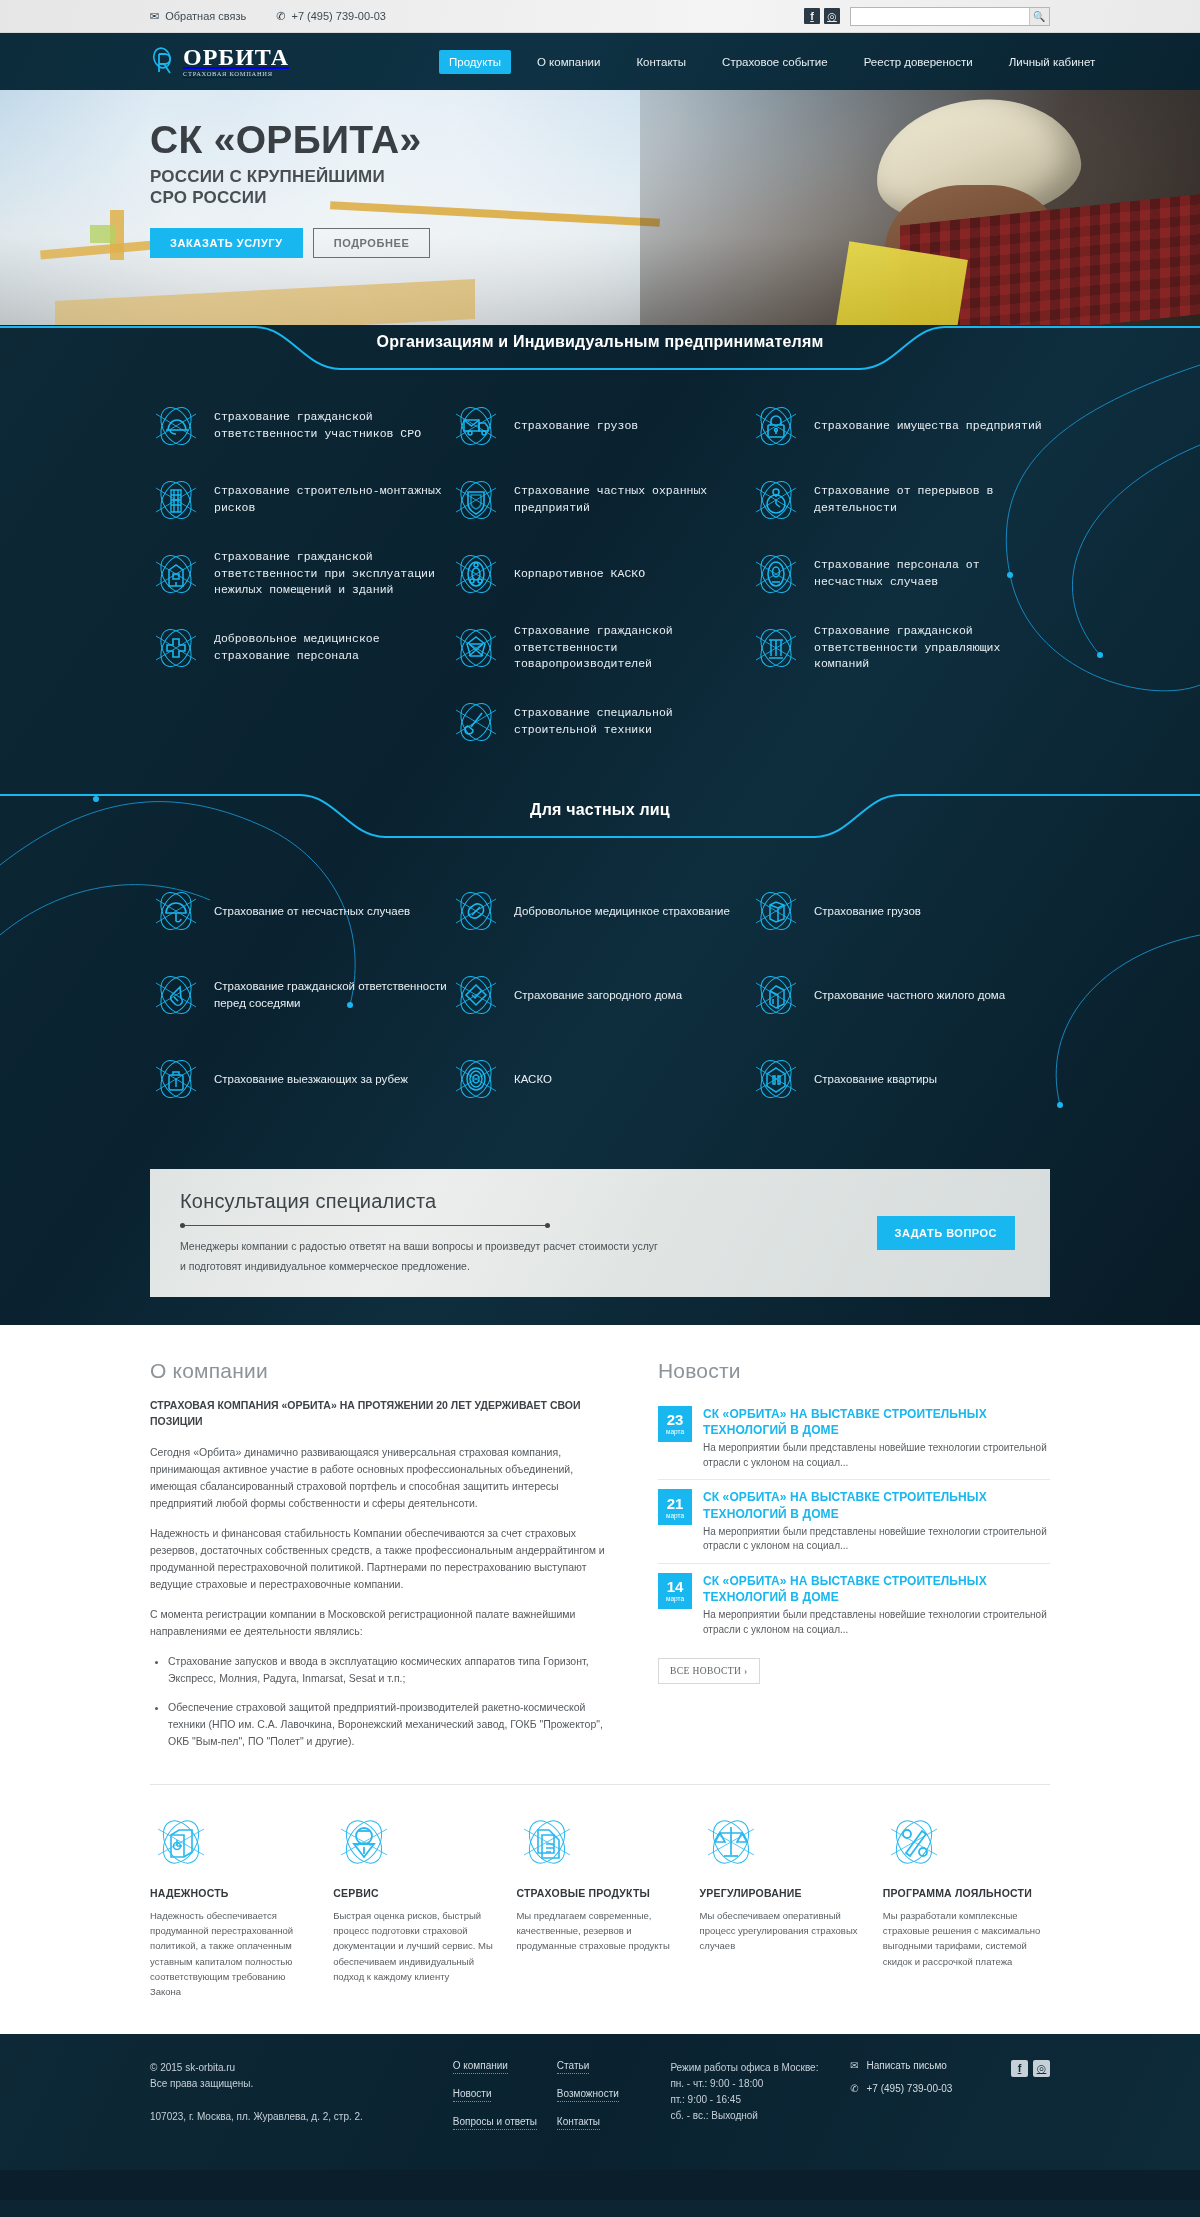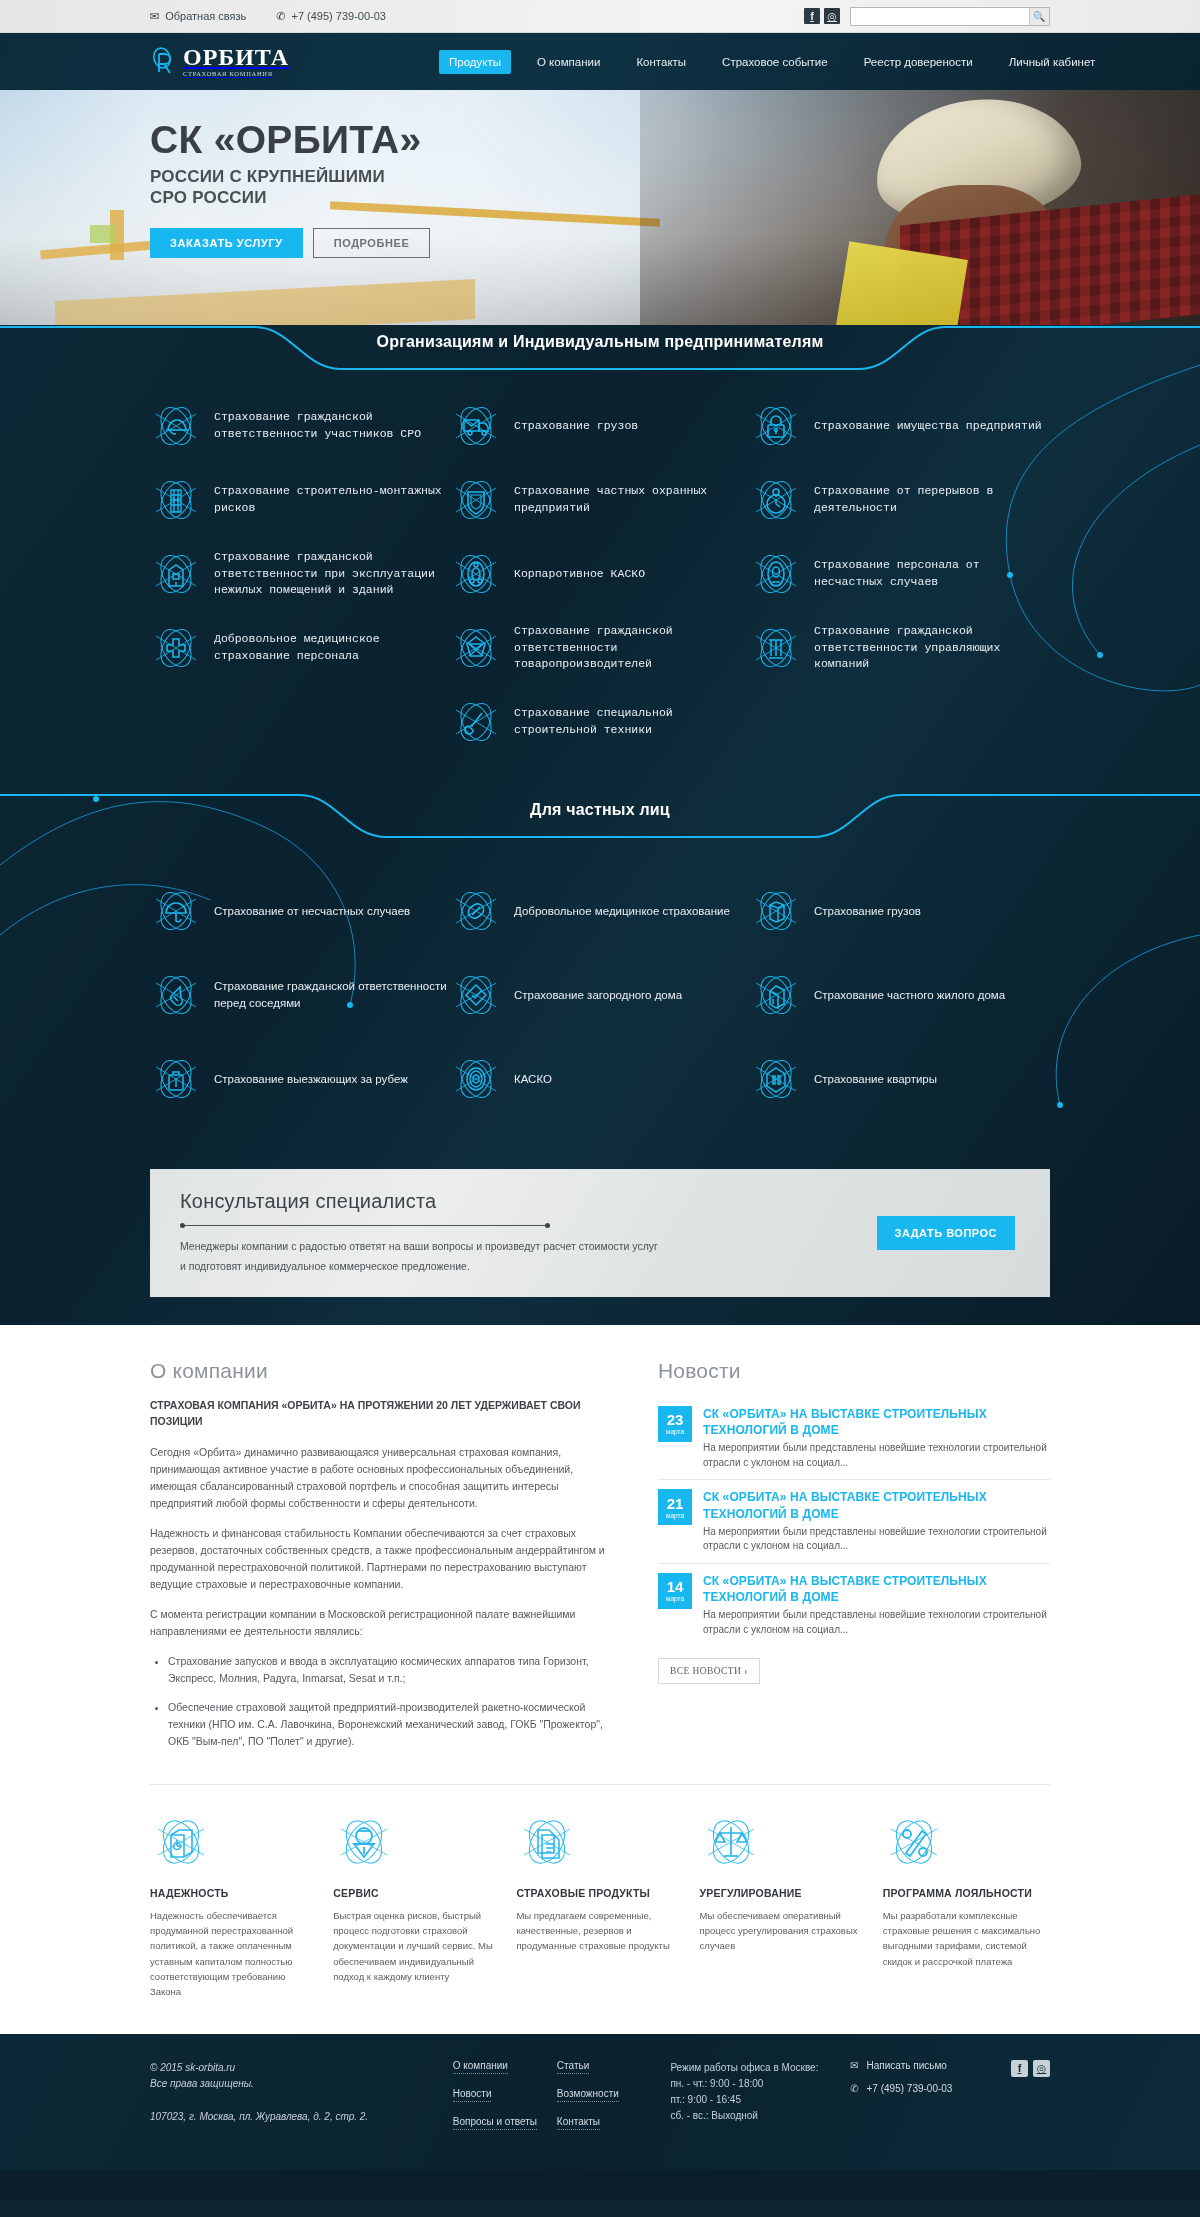--- a/index.html
+++ b/index.html
@@ -173,21 +173,21 @@
   .feat h4 { font-size: 10.5px; font-weight:bold; color:#33383c; margin-bottom: 9px; letter-spacing:.2px;}
   .feat p { font-size: 9.5px; line-height: 1.62; color:#5a5f63; }
 
   
   .footer {
     background:#0c2433;
     background-image: linear-gradient(115deg,#0d2836 0%, #0a2230 50%, #0e2b3a 100%);
     padding: 26px 0 40px;
   }
   .footer-inner { width: 900px; margin:0 auto; display:flex; font-size: 10px; color:#c6d0d7; }
-  .f-col-1 { width: 320px; line-height: 1.65; font-style: italic; }
+  .f-col-1 { width: 320px; line-height: 1.65; }
   .f-addr { margin-top: 16px; }
   .f-links { width: 110px; display:flex; flex-direction:column; gap: 14px; }
   .f-links.second { width: 120px; }
   .f-links a { color:#d3dce2; text-decoration:none; border-bottom: 1px dotted #7e8f9a; padding-bottom:2px; width: fit-content; font-size:10px;}
   .f-hours { width: 190px; line-height: 1.62; }
   .f-contact { width: 170px; }
   .f-contact div { display:flex; align-items:center; gap:8px; margin-bottom: 12px; }
   .f-contact a { color:#d3dce2; text-decoration:none; font-size:10px;}
   .f-social { margin-left:auto; display:flex; gap:5px; align-items:flex-start; }
   .f-soc { width:17px;height:17px;background:#c6d0d7;color:#14303f;display:flex;align-items:center;justify-content:center;font-size:11px;font-weight:bold;border-radius:2px;}

